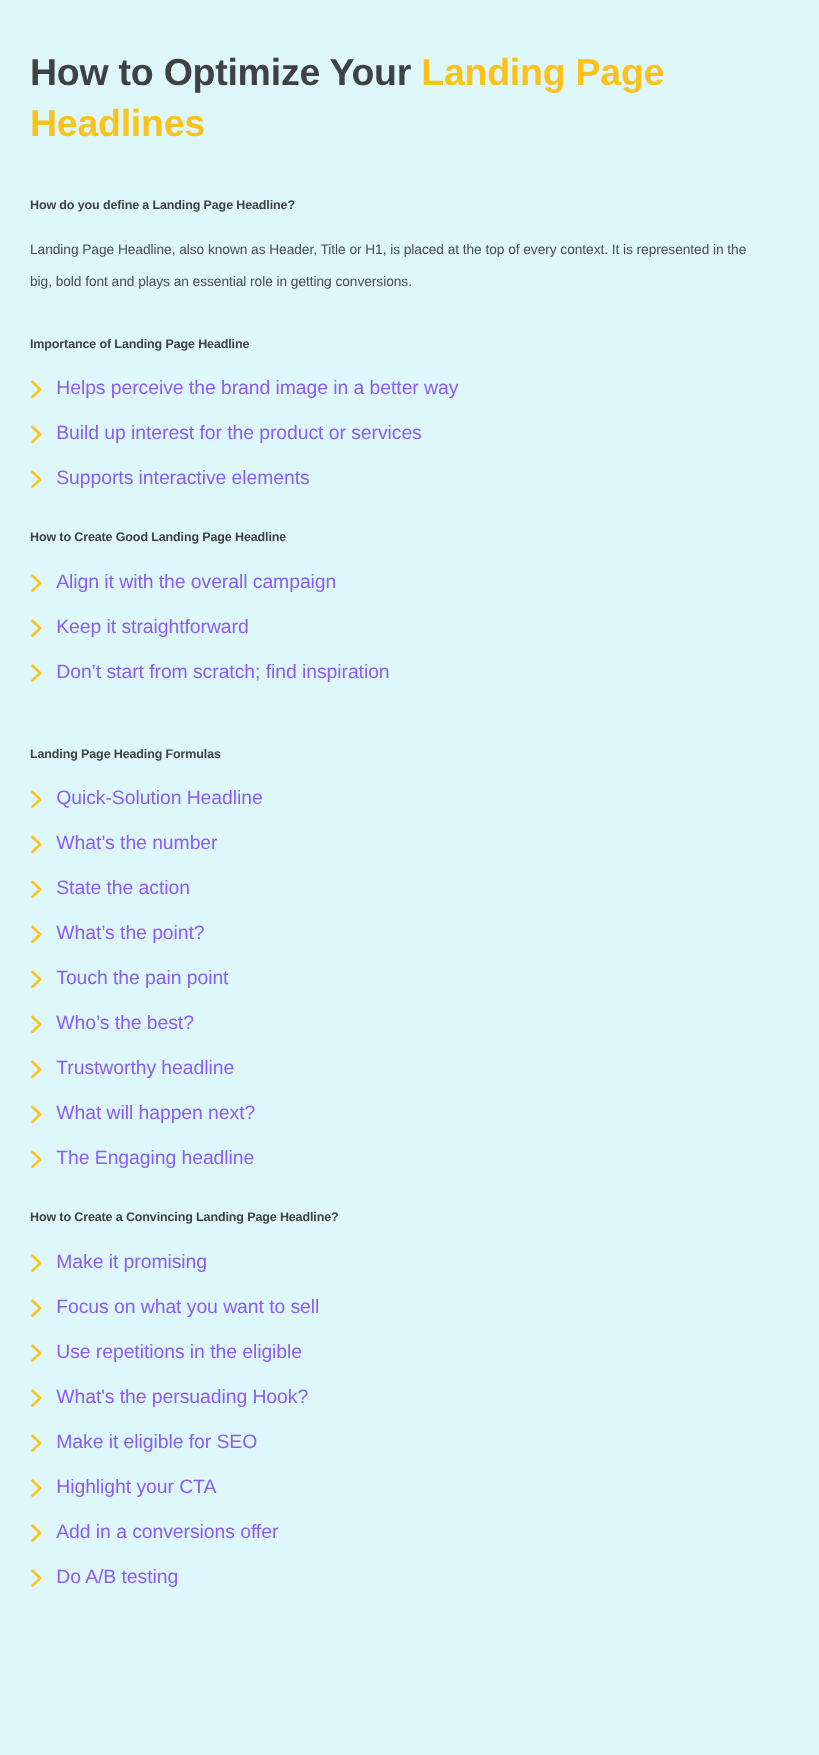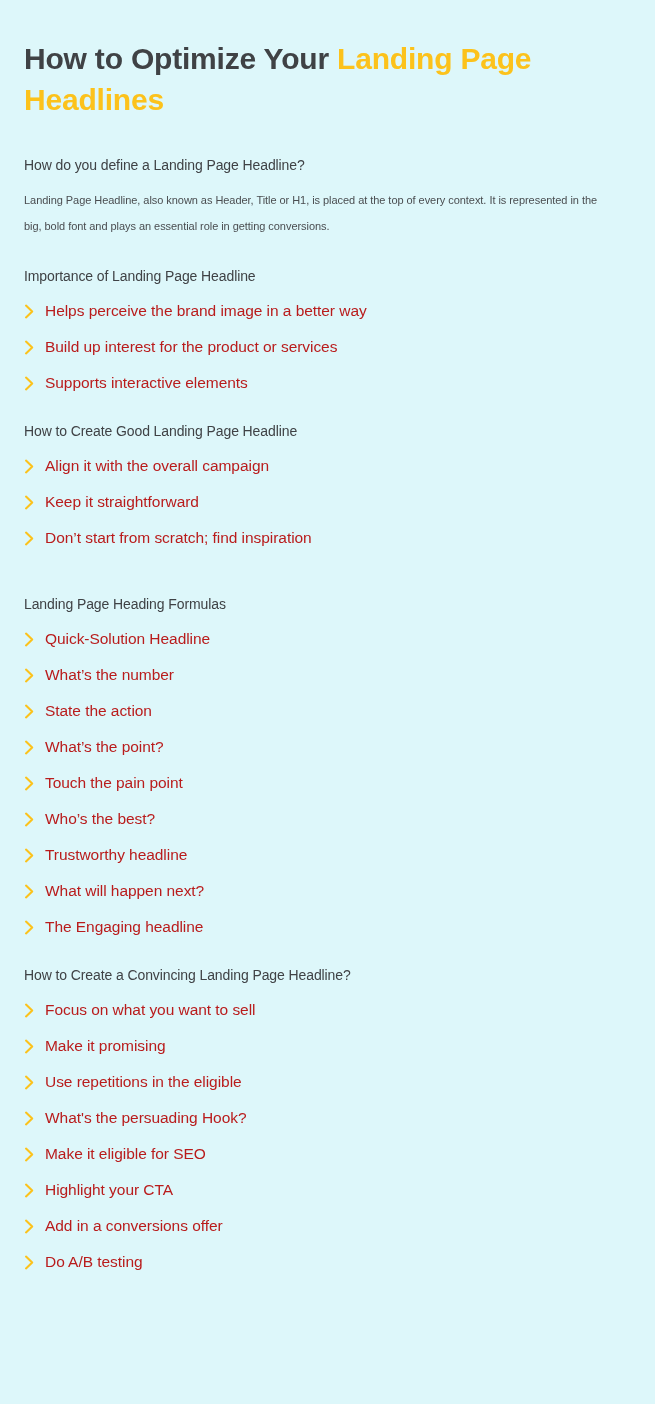--- a/index.html
+++ b/index.html
@@ -38,23 +38,23 @@
   .section {
     margin-top: 27px;
   }
   .section.first-section {
     margin-top: 35px;
   }
   .section.gap-big {
     margin-top: 45px;
   }
   .section-heading {
-    font-size: 14px;
+    font-size: 10px;
     line-height: 20px;
-    font-weight: normal;
+    font-weight: bold;
     color: #3f4245;
     letter-spacing: -0.1px;
     margin: 0 0 6px 0;
   }
   .paragraph {
     font-size: 11px;
     line-height: 26px;
     color: #4a4d50;
     margin: 12px 0 0 0;
     max-width: 590px;
@@ -64,21 +64,21 @@
     list-style: none;
     margin: 0;
     padding: 0;
   }
   .bullet-item {
     display: flex;
     align-items: flex-start;
     margin-top: 14px;
     font-size: 15.5px;
     line-height: 22px;
-    color: #b91c1c;
+    color: #8b5cf6;
     letter-spacing: -0.05px;
   }
   .bullet-icon {
     flex: 0 0 auto;
     width: 12px;
     height: 22px;
     margin-right: 9px;
     display: flex;
     align-items: center;
     justify-content: flex-start;
@@ -239,36 +239,36 @@
       </div>
       <div class="section">
         <div class="section-heading">How to Create a Convincing Landing Page Headline?</div>
         <ul class="bullet-list">
           <li class="bullet-item">
             <span class="bullet-icon">
               <svg width="11" height="15" viewBox="0 0 11 15">
                 <path d="M2 1.6 L8.2 7.5 L2 13.4" fill="none" stroke="#fcc21b" stroke-width="2.1" stroke-linecap="round" stroke-linejoin="round"></path>
               </svg>
             </span>
+            <span class="bullet-text">Make it promising</span>
+          </li>
+          <li class="bullet-item">
+            <span class="bullet-icon">
+              <svg width="11" height="15" viewBox="0 0 11 15">
+                <path d="M2 1.6 L8.2 7.5 L2 13.4" fill="none" stroke="#fcc21b" stroke-width="2.1" stroke-linecap="round" stroke-linejoin="round"></path>
+              </svg>
+            </span>
             <span class="bullet-text">Focus on what you want to sell</span>
           </li>
           <li class="bullet-item">
             <span class="bullet-icon">
               <svg width="11" height="15" viewBox="0 0 11 15">
                 <path d="M2 1.6 L8.2 7.5 L2 13.4" fill="none" stroke="#fcc21b" stroke-width="2.1" stroke-linecap="round" stroke-linejoin="round"></path>
               </svg>
             </span>
-            <span class="bullet-text">Make it promising</span>
-          </li>
-          <li class="bullet-item">
-            <span class="bullet-icon">
-              <svg width="11" height="15" viewBox="0 0 11 15">
-                <path d="M2 1.6 L8.2 7.5 L2 13.4" fill="none" stroke="#fcc21b" stroke-width="2.1" stroke-linecap="round" stroke-linejoin="round"></path>
-              </svg>
-            </span>
             <span class="bullet-text">Use repetitions in the eligible</span>
           </li>
           <li class="bullet-item">
             <span class="bullet-icon">
               <svg width="11" height="15" viewBox="0 0 11 15">
                 <path d="M2 1.6 L8.2 7.5 L2 13.4" fill="none" stroke="#fcc21b" stroke-width="2.1" stroke-linecap="round" stroke-linejoin="round"></path>
               </svg>
             </span>
             <span class="bullet-text">What's the persuading Hook?</span>
           </li>

